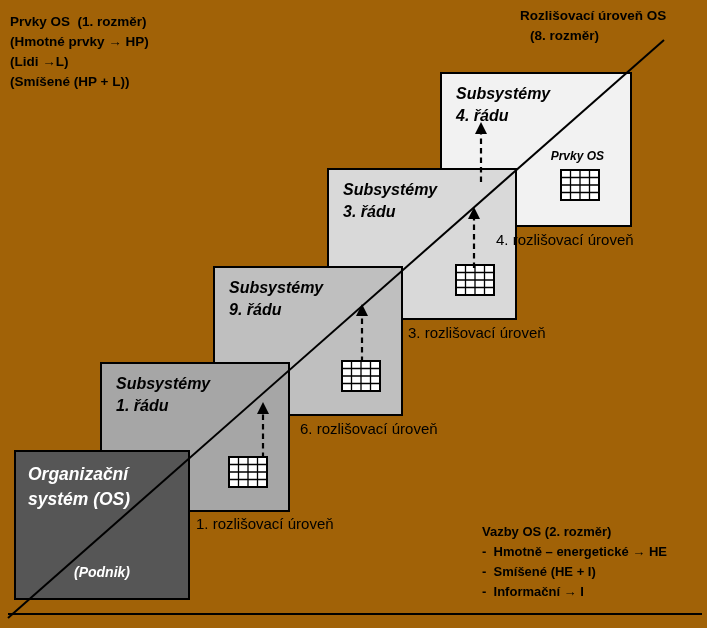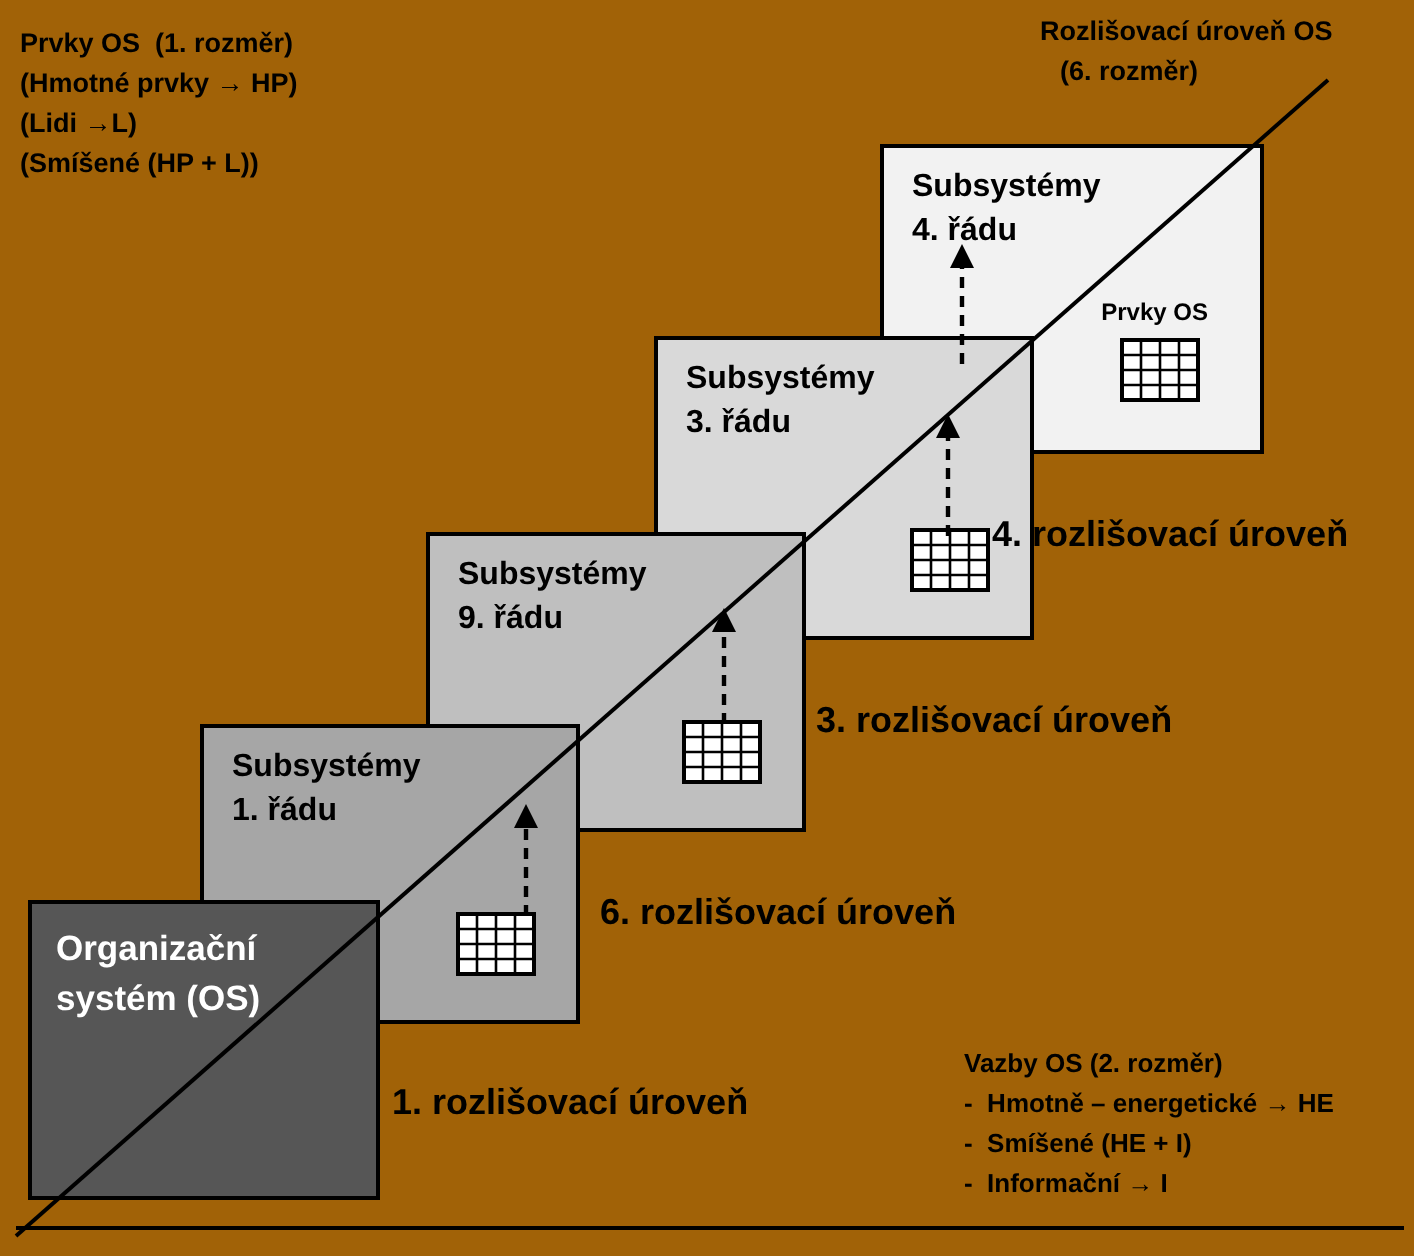--- a/index.html
+++ b/index.html
@@ -15,38 +15,38 @@
 
   
   .anno { position: absolute; font-weight: bold; color: #000; }
   .anno div { white-space: pre; }
   .anno-top-left  { left: 10px;  top: 12px;  font-size: 13.5px; line-height: 20px; }
   .anno-top-right { left: 508px; top: 6px;  font-size: 13.5px; line-height: 20px; margin-left: 12px; }
   .anno-top-right .indent { padding-left: 10px; }
   .anno-bottom-right { left: 482px; top: 522px; font-size: 13px; line-height: 20px; }
 
   
-  .square { position: absolute; border: 2px solid #000; }
+  .square { position: absolute; border: 2px solid #000; font-style: italic; }
   .sq-l4   { left: 440px; top: 72px;  width: 192px; height: 155px; }
   .sq-l3   { left: 327px; top: 168px; width: 190px; height: 152px; }
   .sq-l2   { left: 213px; top: 266px; width: 190px; height: 150px; }
   .sq-l1   { left: 100px; top: 362px; width: 190px; height: 150px; }
   .sq-main { left: 14px;  top: 450px; width: 176px; height: 150px; }
 
   .sq-title { padding: 9px 0 0 14px; font-size: 16px; font-weight: bold; line-height: 22px; }
   .grid-icon { position: absolute; right: 20px; bottom: 22px; line-height: 0; }
   .sq-l4 .grid-icon { right: 30px; bottom: 24px; }
   .prvky-label { position: absolute; right: 26px; bottom: 62px; font-size: 12px; font-weight: bold; padding-left: 23px; }
 
   .sq-main-title { padding: 10px 0 0 12px; font-size: 17.5px; font-weight: bold; color: #fff; line-height: 25px; }
   .sq-main-sub   { position: absolute; left: 0; right: 0; bottom: 18px; text-align: center;
                    color: #fff; font-weight: bold; font-size: 14px; }
 
   
-  .caption { position: absolute; font-size: 18px; font-weight: bold; white-space: nowrap; margin-top: 26px; }
+  .caption { position: absolute; font-size: 15px; font-weight: normal; white-space: nowrap; }
   .caption-1 { left: 196px; top: 515px; }
   .caption-2 { left: 300px; top: 420px; }
   .caption-3 { left: 408px; top: 324px; }
   .caption-4 { left: 496px; top: 231px; }
 
   
   .overlay { position: absolute; left: 0; top: 0; pointer-events: none; }
 </style>
 </head>
 <body>
@@ -55,21 +55,21 @@
 
   <div class="anno anno-top-left">
     <div>Prvky OS  (1. rozměr)</div>
     <div>(Hmotné prvky → HP)</div>
     <div>(Lidi →L)</div>
     <div>(Smíšené (HP + L))</div>
   </div>
 
   <div class="anno anno-top-right">
     <div>Rozlišovací úroveň OS</div>
-    <div class="indent">(6. rozměr)</div>
+    <div class="indent">(8. rozměr)</div>
   </div>
 
   <div class="square sq-l4" style="background: rgb(242, 242, 242);">
     <div class="sq-title">
       <span>Subsystémy</span><br>
       <span>4. řádu</span>
     </div>
     <div class="prvky-label">Prvky OS</div>
     <span class="grid-icon">
       <svg width="40" height="32" viewBox="0 0 40 32">
@@ -116,20 +116,21 @@
         <path d="M10.5 1V31 M20 1V31 M29.5 1V31 M1 8.5H39 M1 16H39 M1 23.5H39" stroke="#000" stroke-width="1.3" fill="none"></path>
       </svg>
     </span>
   </div>
 
   <div class="square sq-main" style="background: rgb(86, 86, 86);">
     <div class="sq-main-title">
       <span>Organizační</span><br>
       <span>systém (OS)</span>
     </div>
+    <div class="sq-main-sub">(Podnik)</div>
   </div>
 
   <div class="caption caption-1">1. rozlišovací úroveň</div>
   <div class="caption caption-2">6. rozlišovací úroveň</div>
   <div class="caption caption-3">3. rozlišovací úroveň</div>
   <div class="caption caption-4">4. rozlišovací úroveň</div>
 
   <div class="anno anno-bottom-right">
     <div>Vazby OS (2. rozměr)</div>
     <div>-  Hmotně – energetické → HE</div>

